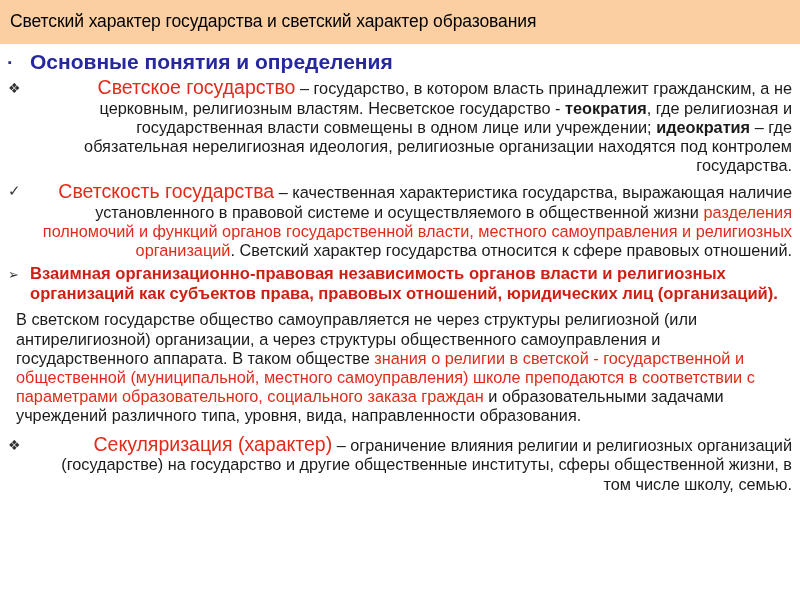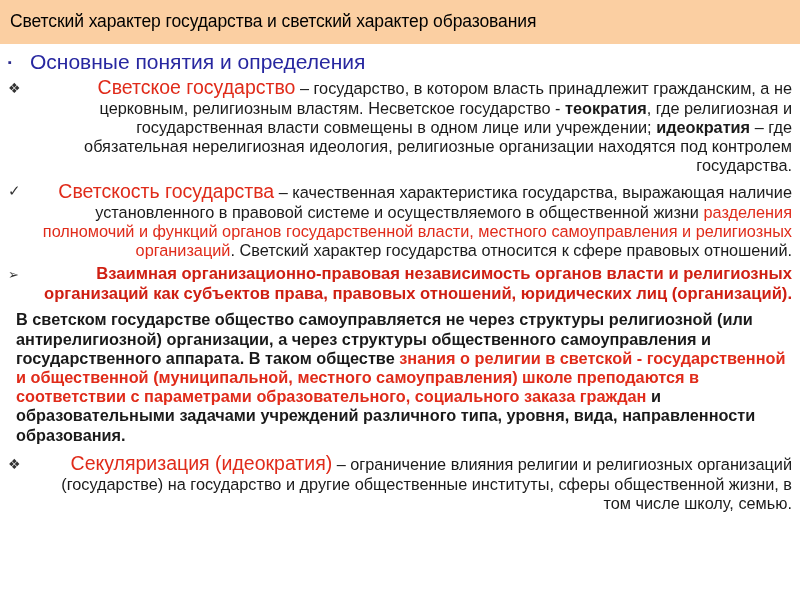--- a/index.html
+++ b/index.html
@@ -84,47 +84,45 @@
   .body-text {
     flex: 1 1 auto;
     font-size: 16.3px;
     line-height: 1.17;
     color: #1a1a1a;
     text-align: right;
   }
   .heading-blue {
     font-size: 21px;
     color: #2727a0;
-    font-weight: normal;
+    font-weight: bold;
     line-height: 1.1;
   }
   .term-red {
     color: #e02b1a;
     font-size: 19.5px;
   }
   .term-red-sm {
     color: #e02b1a;
   }
   .bold {
     font-weight: bold;
   }
   .red-bold-block {
     color: #cf1f12;
     font-weight: bold;
     font-size: 16.6px;
     line-height: 1.18;
-    text-align: right;
   }
   .para {
     font-size: 16.3px;
     line-height: 1.18;
     color: #1a1a1a;
     padding-left: 8px;
     padding-right: 4px;
-    font-weight: bold;
   }
   .blk-1 { margin-top: 2px; }
   .blk-2 { margin-top: 3px; }
   .blk-3 { margin-top: 5px; }
   .blk-4 { margin-top: 4px; }
   .blk-5 { margin-top: 7px; }
   .blk-6 { margin-top: 7px; }
 </style>
 </head>
 <body>
@@ -154,17 +152,17 @@
 
     <div class="row blk-4">
       <div class="marker arrow">➢</div>
       <div class="red-bold-block">Взаимная организационно-правовая независимость органов власти и религиозных организаций как субъектов права, правовых отношений, юридических лиц (организаций).</div>
     </div>
 
     <div class="para blk-5"><span>В светском государстве общество самоуправляется не через структуры религиозной (или антирелигиозной) организации, а через структуры общественного самоуправления и государственного аппарата. В таком обществе </span><span class="term-red-sm">знания о религии в светской - государственной и общественной (муниципальной, местного самоуправления) школе преподаются в соответствии с параметрами образовательного, социального заказа граждан</span><span> и образовательными задачами учреждений различного типа, уровня, вида, направленности образования.</span></div>
 
     <div class="row blk-6">
       <div class="marker diamond">❖</div>
-      <div class="body-text"><span class="term-red">Секуляризация (идеократия)</span><span> – ограничение влияния религии и религиозных организаций (государстве) на государство и другие общественные институты, сферы общественной жизни, в том числе школу, семью.</span></div>
+      <div class="body-text"><span class="term-red">Секуляризация (характер)</span><span> – ограничение влияния религии и религиозных организаций (государстве) на государство и другие общественные институты, сферы общественной жизни, в том числе школу, семью.</span></div>
     </div>
 
   </div>
 </div>
 
 </body></html>

